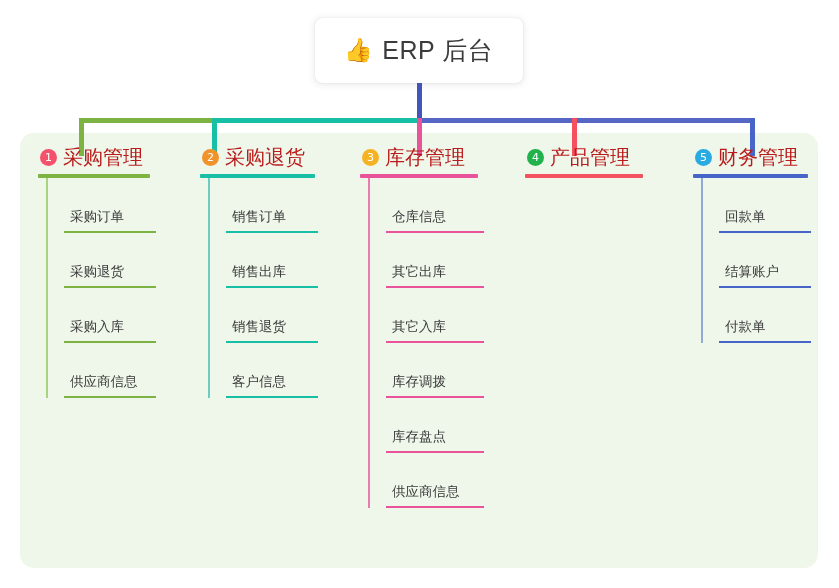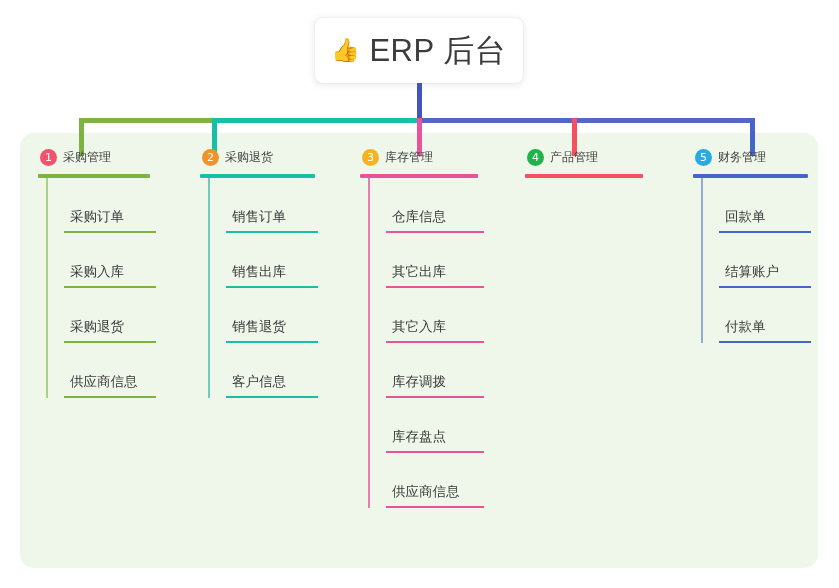--- a/index.html
+++ b/index.html
@@ -31,21 +31,21 @@
     justify-content: center;
     gap: 9px;
     z-index: 6;
   }
   #title-card .thumb {
     font-size: 23px;
     line-height: 1;
     display: inline-block;
   }
   #title-card .ttl {
-    font-size: 31px;
+    font-size: 25px;
     letter-spacing: 0.5px;
     color: #3b3b3b;
     white-space: nowrap;
   }
 
   
   .conn {
     position: absolute;
     z-index: 4;
   }
@@ -107,22 +107,22 @@
     height: 17px;
     border-radius: 50%;
     color: #ffffff;
     font-size: 11px;
     line-height: 17px;
     text-align: center;
     flex: 0 0 auto;
     font-family: "DejaVu Sans", sans-serif;
   }
   .col-title {
-    font-size: 12px;
-    color: #404040;
+    font-size: 20px;
+    color: #b91c1c;
     white-space: nowrap;
   }
   .col-rule {
     height: 4px;
     margin-top: 5px;
     border-radius: 1px;
   }
   #col-0 .col-rule { width: 112px; }
   #col-1 .col-rule { width: 115px; }
   #col-2 .col-rule { width: 118px; }
@@ -192,25 +192,25 @@
     <span class="col-title">采购管理</span>
   </div>
   <div class="col-rule" style="background: rgb(124, 179, 66);"></div>
   <div class="items">
     <div class="spine" style="background: rgb(169, 212, 127);"></div>
     <div class="item">
       <span class="item-label">采购订单</span>
       <span class="item-underline" style="background: rgb(124, 179, 66);"></span>
     </div>
     <div class="item">
+      <span class="item-label">采购退货</span>
+      <span class="item-underline" style="background: rgb(124, 179, 66);"></span>
+    </div>
+    <div class="item">
       <span class="item-label">采购入库</span>
-      <span class="item-underline" style="background: rgb(124, 179, 66);"></span>
-    </div>
-    <div class="item">
-      <span class="item-label">采购退货</span>
       <span class="item-underline" style="background: rgb(124, 179, 66);"></span>
     </div>
     <div class="item">
       <span class="item-label">供应商信息</span>
       <span class="item-underline" style="background: rgb(124, 179, 66);"></span>
     </div>
   </div>
 </div>
 
 <div class="column" id="col-1">

